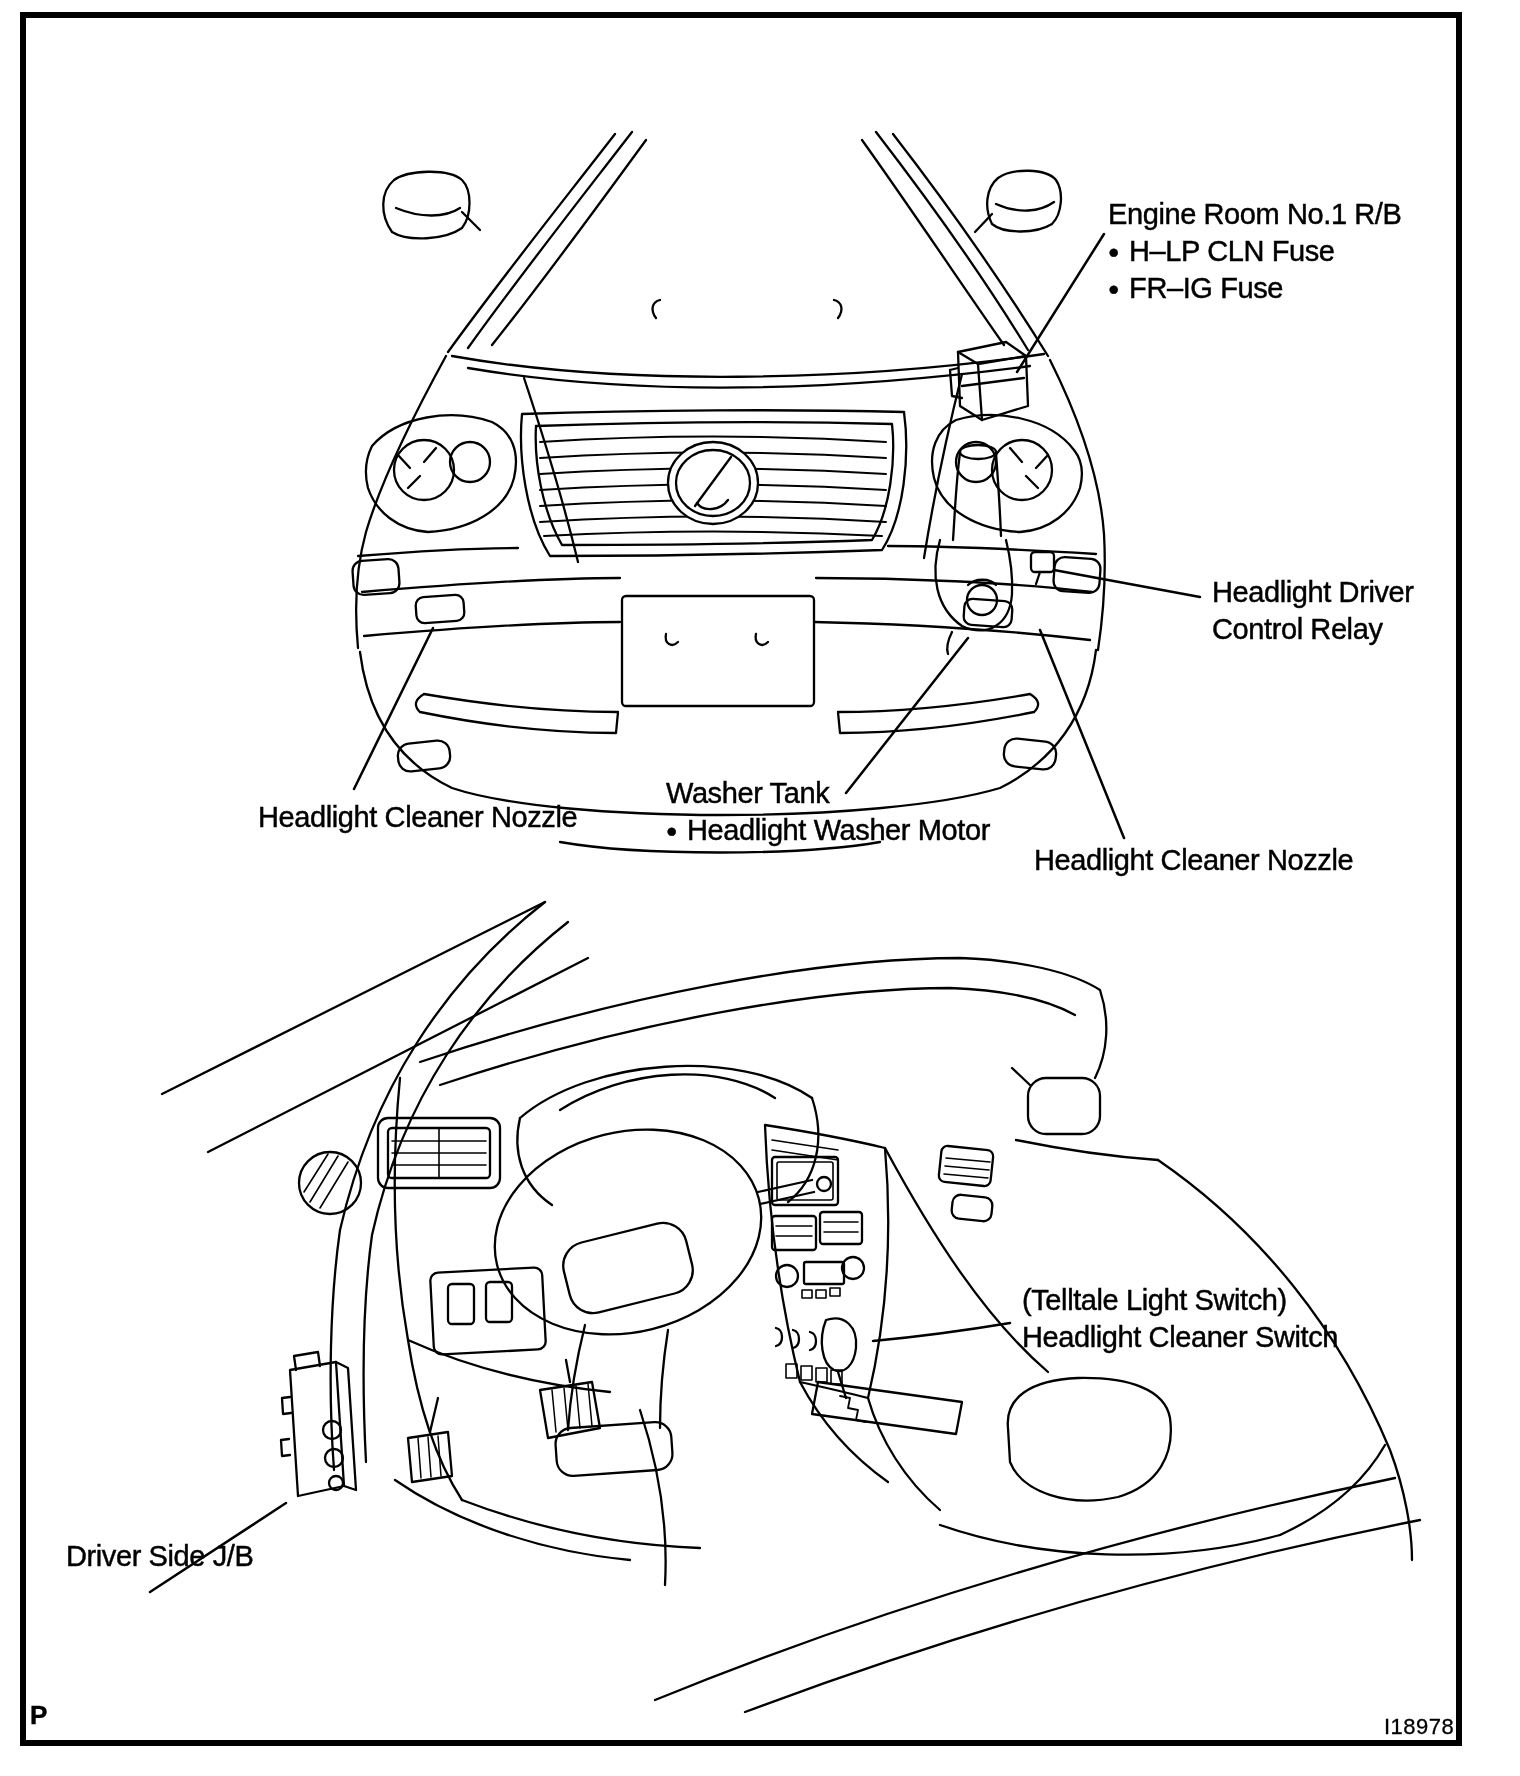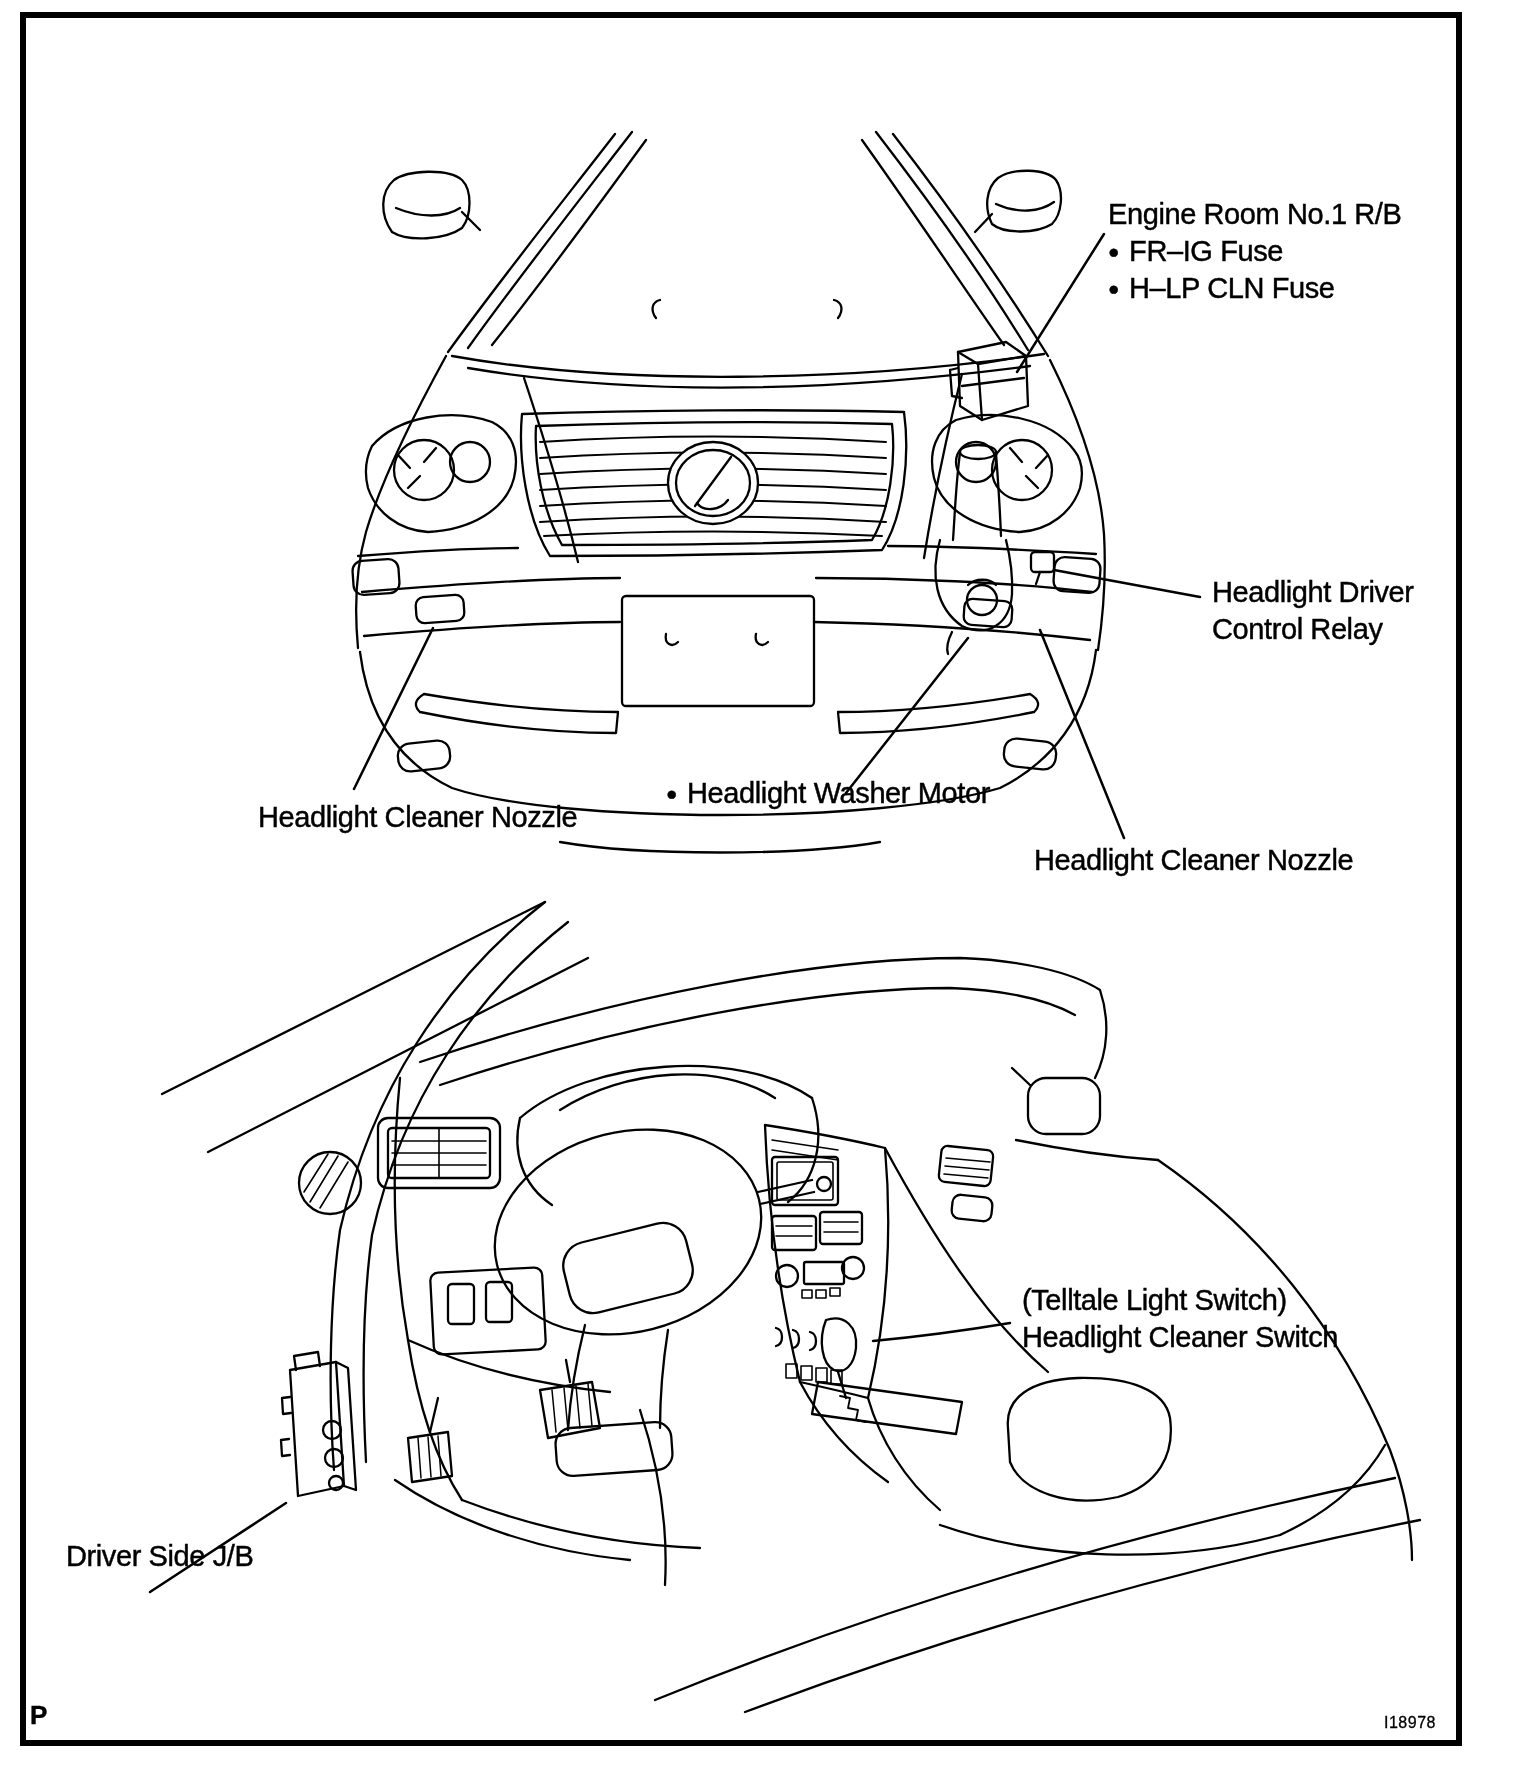--- a/index.html
+++ b/index.html
@@ -7,21 +7,21 @@
         font-family:"Liberation Sans",sans-serif;color:#000;}
   .frame{position:absolute;left:20px;top:12px;width:1442px;height:1734px;
          border:6px solid #000;box-sizing:border-box;}
   svg.art{position:absolute;left:0;top:0;}
   .lbl{position:absolute;font-size:29px;line-height:37px;letter-spacing:-0.4px;
        -webkit-text-stroke:0.45px #000;white-space:nowrap;}
   .lbl .row{display:block;}
   .bul{display:inline-block;font-size:19px;vertical-align:3px;margin-right:10px;}
   .pmark{position:absolute;left:30px;top:1700px;font-size:26px;font-weight:bold;
          -webkit-text-stroke:0.4px #000;}
-  .figcode{position:absolute;left:1384px;top:1714px;font-size:16px;letter-spacing:0.5px;
+  .figcode{position:absolute;left:1384px;top:1714px;font-size:22px;letter-spacing:0.5px;
          -webkit-text-stroke:0.3px #000;}
 </style>
 </head>
 <body>
 
 <div class="page">
 
   <div class="frame"></div>
 
   <svg class="art" width="1520" height="1776" viewBox="0 0 1520 1776">
@@ -275,34 +275,35 @@
 
       <g stroke-width="2.5">
         <path d="M1010,1323 C950,1333 905,1338 873,1341"></path>
         <path d="M286,1503 L150,1592"></path>
       </g>
     </g>
   </svg>
 
   <div class="lbl" style="left:1108px;top:196px">
     <span class="row">Engine Room No.1 R/B</span>
+    <span class="row"><span class="bul">●</span><span>H–LP CLN Fuse</span></span>
     <span class="row"><span class="bul">●</span><span>FR–IG Fuse</span></span>
-    <span class="row"><span class="bul">●</span><span>H–LP CLN Fuse</span></span>
   </div>
 
   <div class="lbl" style="left:1212px;top:574px">
     <span class="row">Headlight Driver</span>
     <span class="row">Control Relay</span>
   </div>
 
   <div class="lbl" style="left:258px;top:799px">
     <span>Headlight Cleaner Nozzle</span>
   </div>
 
   <div class="lbl" style="left:666px;top:775px">
+    <span class="row">Washer Tank</span>
     <span class="row"><span class="bul">●</span><span>Headlight Washer Motor</span></span>
   </div>
 
   <div class="lbl" style="left:1034px;top:842px">
     <span>Headlight Cleaner Nozzle</span>
   </div>
 
   <div class="lbl" style="left:1022px;top:1282px">
     <span class="row">(Telltale Light Switch)</span>
     <span class="row">Headlight Cleaner Switch</span>

